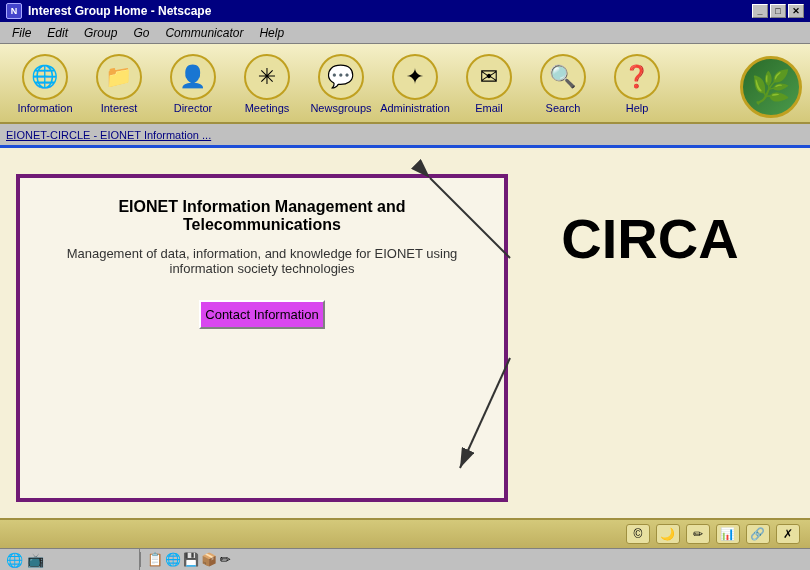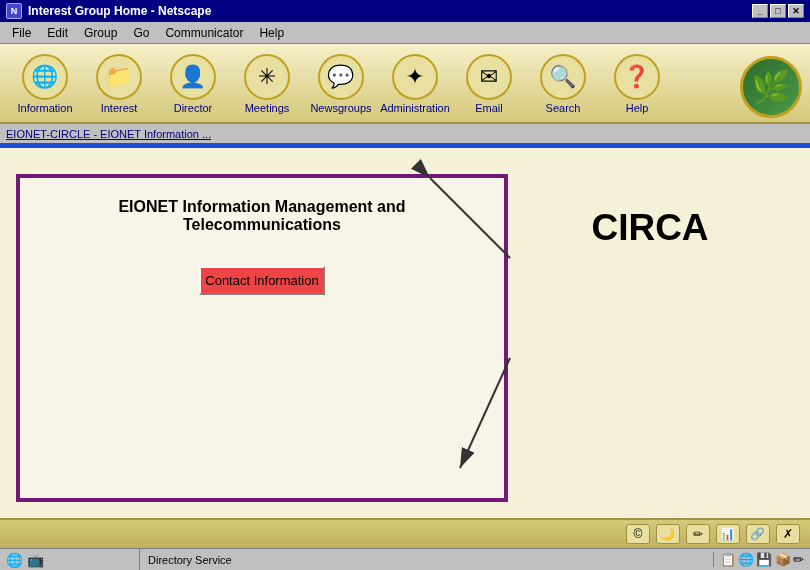--- a/index.html
+++ b/index.html
@@ -61,20 +61,21 @@
 
     
     .menubar {
       background: #c0c0c0;
       display: flex;
       align-items: center;
       height: 22px;
       padding: 0 4px;
       border-bottom: 1px solid #808080;
       font-size: 12px;
+      font-style: italic;
     }
     .menubar-item {
       padding: 2px 8px;
       cursor: pointer;
     }
 
     
     .toolbar-area {
       background: linear-gradient(to bottom, #f5f0c8, #d4c97a);
       padding: 4px 8px;
@@ -126,21 +127,21 @@
       font-size: 28px;
     }
 
     
     .location-bar {
       background: #c0c0c0;
       height: 24px;
       display: flex;
       align-items: center;
       padding: 2px 6px;
-      border-bottom: 5px solid #1d4ed8;
+      border-bottom: 3px solid #1d4ed8;
       font-size: 11px;
     }
     .location-text {
       font-size: 11px;
       color: #000080;
       text-decoration: underline;
       cursor: pointer;
     }
 
     
@@ -175,39 +176,39 @@
       font-weight: bold;
       margin-bottom: 12px;
       color: #000;
     }
     .info-box-subtitle {
       font-size: 13px;
       color: #333;
       margin-bottom: 16px;
     }
     .contact-btn {
-      background: #ef4444;
+      background: #d946ef;
       border: 2px solid;
       border-color: #ffffff #808080 #808080 #ffffff;
       padding: 5px 4px;
       font-size: 13px;
       cursor: pointer;
-      margin-top: 20px;
+      margin-top: 8px;
     }
 
     
     .circa-annotation {
       position: absolute;
       right: 20px;
       top: 10px;
       width: 220px;
       text-align: center;
     }
     .circa-title {
-      font-size: 37px;
+      font-size: 56px;
       font-weight: bold;
       color: #000;
       line-height: 1.1;
     }
 
     
     .bottom-toolbar {
       background: linear-gradient(to bottom, #d4c97a, #c0b060);
       height: 30px;
       display: flex;
@@ -335,20 +336,21 @@
 
 <div class="location-bar">
   <span class="location-text">EIONET-CIRCLE - EIONET Information ...</span>
 </div>
 
 <div class="main-area">
   <div class="content-body">
 
     <div class="info-box">
       <div class="info-box-title">EIONET Information Management and Telecommunications</div>
+      <div class="info-box-subtitle">Management of data, information, and knowledge for EIONET using information society technologies</div>
       <button class="contact-btn">Contact Information</button>
     </div>
 
     <div style="position:absolute; left:460px; top:0; right:0; bottom:0; pointer-events:none;">
 
       <svg style="position:absolute; left:-80px; top:10px; width:260px; height:320px;">
 
         <defs>
           <marker id="arrowhead-up" markerWidth="10" markerHeight="7" refX="0" refY="3.5" orient="auto">
             <polygon points="10 0, 0 3.5, 10 7" fill="#333"></polygon>
@@ -376,21 +378,20 @@
   <div class="bottom-icon">📊</div>
   <div class="bottom-icon">🔗</div>
   <div class="bottom-icon">✗</div>
 </div>
 
 <div class="statusbar">
   <div class="status-left">
     <span class="status-icon">🌐</span>
     <span class="status-icon">📺</span>
   </div>
-  <div class="status-center">Directory Service</div>
   <div class="status-right">
     <span class="status-right-icon">📋</span>
     <span class="status-right-icon">🌐</span>
     <span class="status-right-icon">💾</span>
     <span class="status-right-icon">📦</span>
     <span class="status-right-icon">✏</span>
   </div>
 </div>
 
 </body></html>

